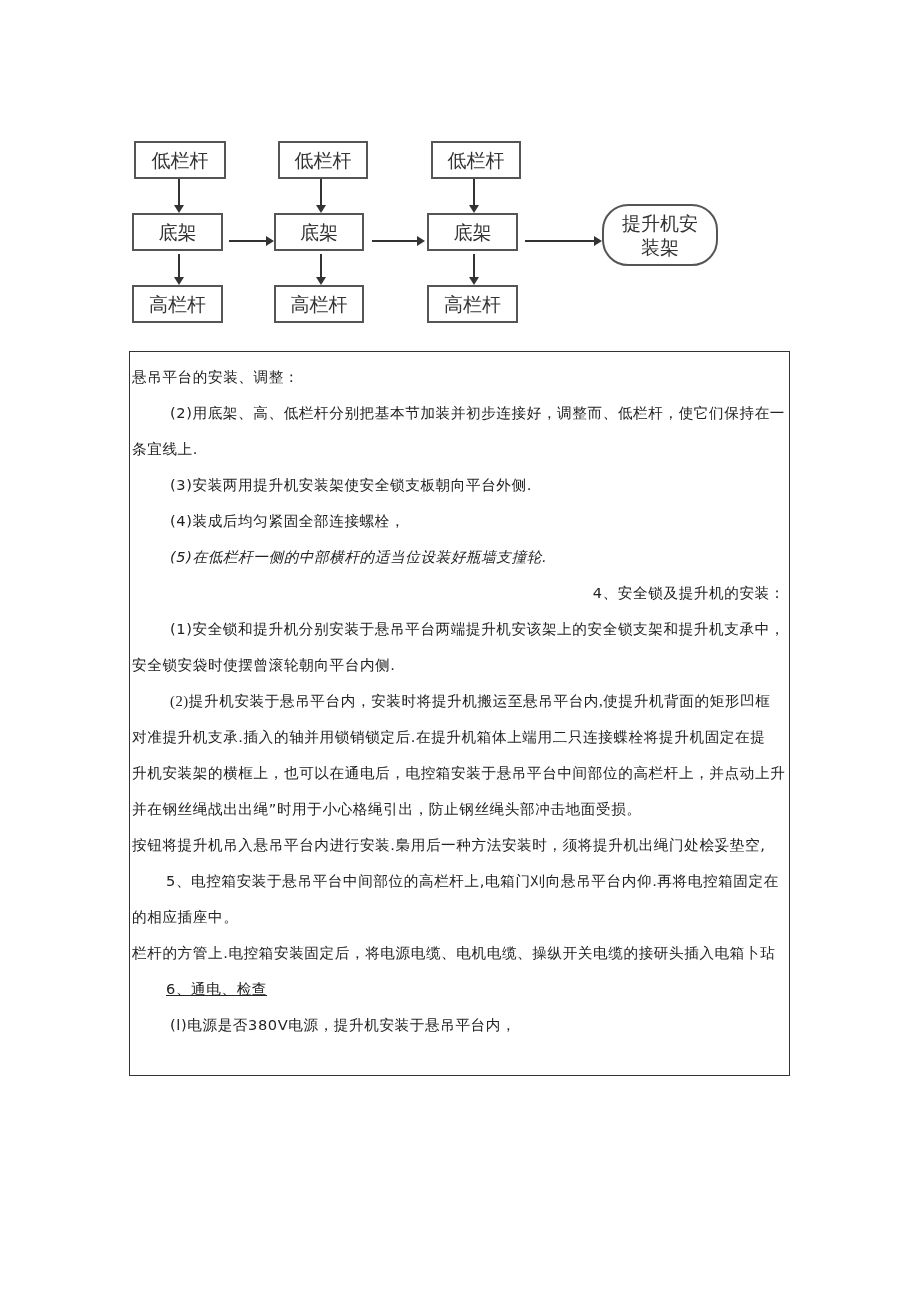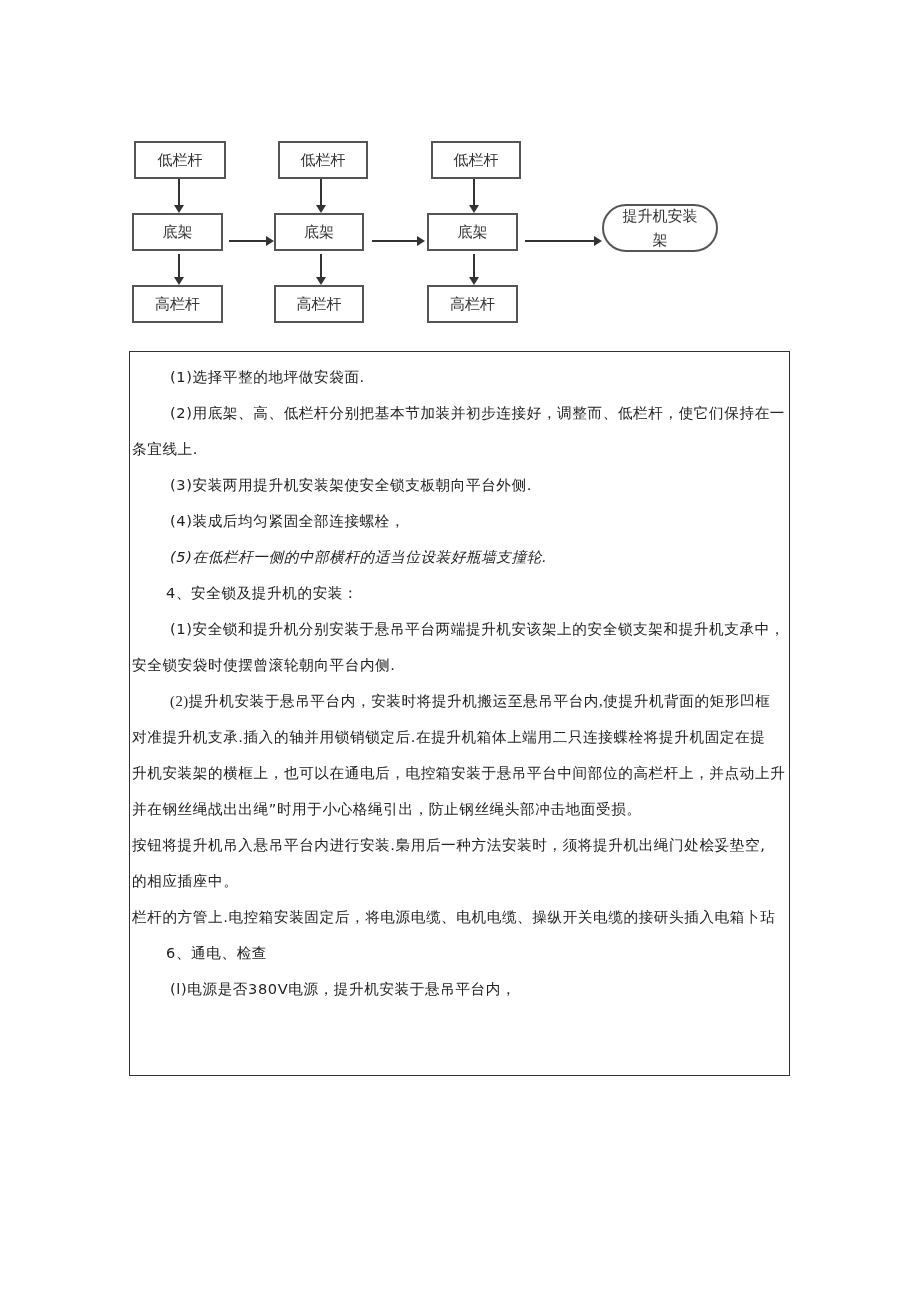--- a/index.html
+++ b/index.html
@@ -1,20 +1,20 @@
 <!DOCTYPE html>
 <html><head>
 <meta charset="utf-8">
 <style>
   html, body { margin: 0; padding: 0; background: #ffffff; }
   body { width: 920px; height: 1301px; position: relative; overflow: hidden;
          font-family: "DejaVu Serif", "Liberation Serif", serif; color: #222; }
   .fbox { position: absolute; border: 2px solid #555; box-sizing: border-box;
           display: flex; align-items: center; justify-content: center; text-align: center;
-          font-family: "DejaVu Serif", serif; font-size: 15px; color: #333; line-height: 24px; background: #fff; }
+          font-family: "DejaVu Serif", serif; font-size: 19px; color: #333; line-height: 24px; background: #fff; }
   .vline { position: absolute; width: 2px; background: #333; }
   .hline { position: absolute; height: 2px; background: #333; }
   .arrow-down { position: absolute; width: 0; height: 0;
                 border-left: 5px solid transparent; border-right: 5px solid transparent; border-top: 8px solid #333; }
   .arrow-right { position: absolute; width: 0; height: 0;
                  border-top: 5px solid transparent; border-bottom: 5px solid transparent; border-left: 8px solid #333; }
   .textbox { position: absolute; left: 129px; top: 351px; width: 661px; height: 725px;
              border: 1.5px solid #333; box-sizing: border-box; }
   .para { position: absolute; left: 2px; right: 4px; font-family: "DejaVu Sans", sans-serif;
           font-size: 14.6px; line-height: 36px; color: #222; letter-spacing: 0.6px; white-space: nowrap; }
@@ -66,39 +66,40 @@
       <span>底架</span>
     </div>
   <div class="vline" style="left:473px;top:254px;height:24px;"></div>
   <div class="arrow-down" style="left:469px;top:277px;"></div>
   <div class="fbox" style="left:427px;top:285px;width:91px;height:38px;">
       <span>高栏杆</span>
     </div>
   <div class="hline" style="left:525px;top:240px;width:70px;"></div>
   <div class="arrow-right" style="left:594px;top:236px;"></div>
 
-  <div class="fbox" style="left:602px;top:204px;width:116px;height:48px;padding:0 18px;border-radius:26px;">
+  <div class="fbox" style="left:602px;top:204px;width:116px;height:62px;padding:0 18px;border-radius:26px;">
       <span style="word-break:break-all;">提升机安装架</span>
     </div>
 </div>
 
 <div class="textbox">
   <div class="para" style="top:7px;">
-    <span class="line" style="padding-left:38px;">(1)选择平整的地坪做安袋面.</span>
+    <span class="line">悬吊平台的安装、调整：</span>
     <span class="line" style="padding-left:38px;">(2)用底架、高、低栏杆分别把基本节加装并初步连接好，调整而、低栏杆，使它们保持在一</span>
     <span class="line">条宜线上.</span>
     <span class="line" style="padding-left:38px;">(3)安装两用提升机安装架使安全锁支板朝向平台外侧.</span>
     <span class="line" style="padding-left:38px;">(4)装成后均匀紧固全部连接螺栓，</span>
     <span class="line" style="padding-left:38px;font-style:italic;">(5)在低栏杆一侧的中部横杆的适当位设装好瓶墙支撞轮.</span>
-    <span class="line" style="padding-left:34px;">4、安全锁及提升机的安装：</span>
+    <span class="line" style="padding-left:34px;text-align:right;">4、安全锁及提升机的安装：</span>
     <span class="line" style="padding-left:38px;">(1)安全锁和提升机分别安装于悬吊平台两端提升机安该架上的安全锁支架和提升机支承中，</span>
     <span class="line">安全锁安袋时使摆曾滚轮朝向平台内侧.</span>
     <span class="line" style="padding-left:38px;font-family:Liberation Serif, serif;">(2)提升机安装于悬吊平台内，安装时将提升机搬运至悬吊平台内,使提升机背面的矩形凹框</span>
     <span class="line">对准提升机支承.插入的轴并用锁销锁定后.在提升机箱体上端用二只连接蝶栓将提升机固定在提</span>
     <span class="line">升机安装架的横框上，也可以在通电后，电控箱安装于悬吊平台中间部位的高栏杆上，并点动上升</span>
     <span class="line">并在钢丝绳战出出绳”时用于小心格绳引出，防止钢丝绳头部冲击地面受损。</span>
     <span class="line">按钮将提升机吊入悬吊平台内进行安装.梟用后一种方法安装时，须将提升机出绳门处桧妥垫空,</span>
+    <span class="line" style="padding-left:34px;">5、电控箱安装于悬吊平台中间部位的高栏杆上,电箱门刈向悬吊平台内仰.再将电控箱固定在</span>
     <span class="line">的相应插座中。</span>
     <span class="line">栏杆的方管上.电控箱安装固定后，将电源电缆、电机电缆、操纵开关电缆的接研头插入电箱卜玷</span>
-    <span class="line" style="padding-left:34px;">6、通电、检查</span>
+    <span class="line" style="padding-left:34px;text-decoration:underline;">6、通电、检查</span>
     <span class="line" style="padding-left:38px;">(l)电源是否380V电源，提升机安装于悬吊平台内，</span>
   </div>
 </div>
 
 </body></html>

